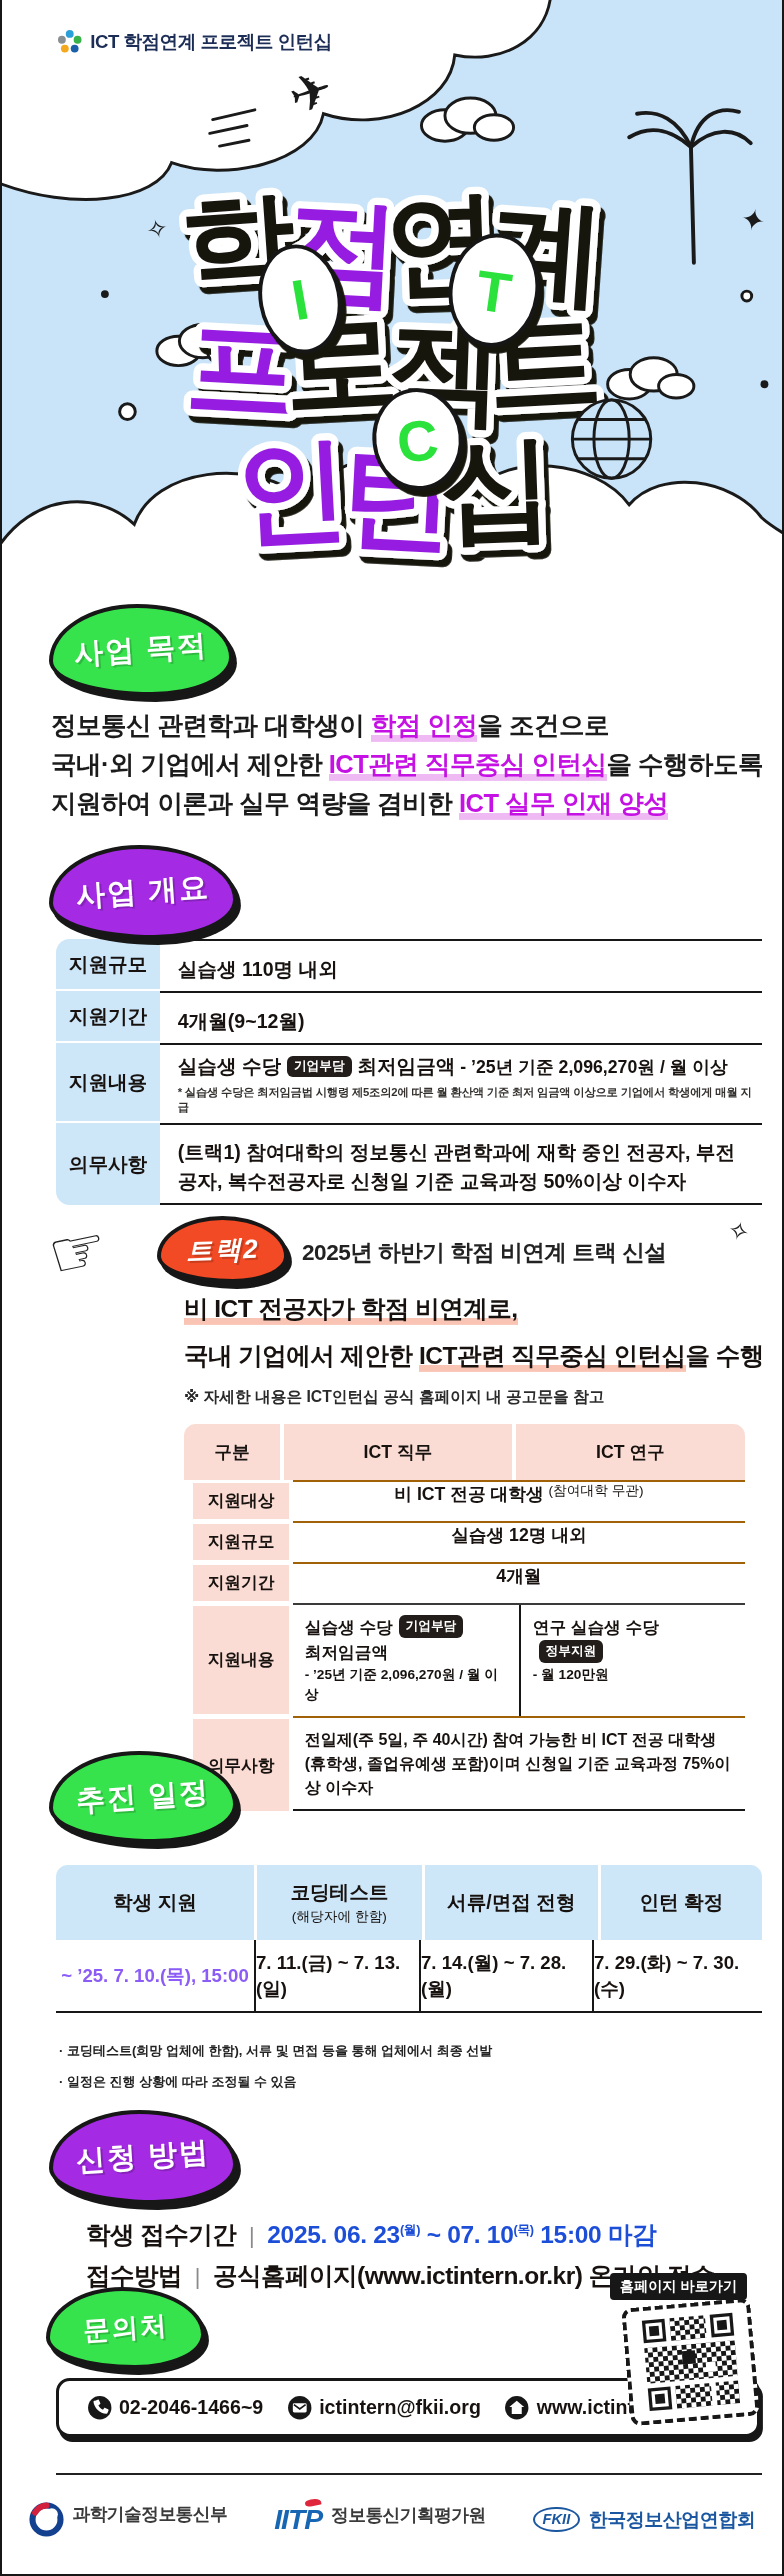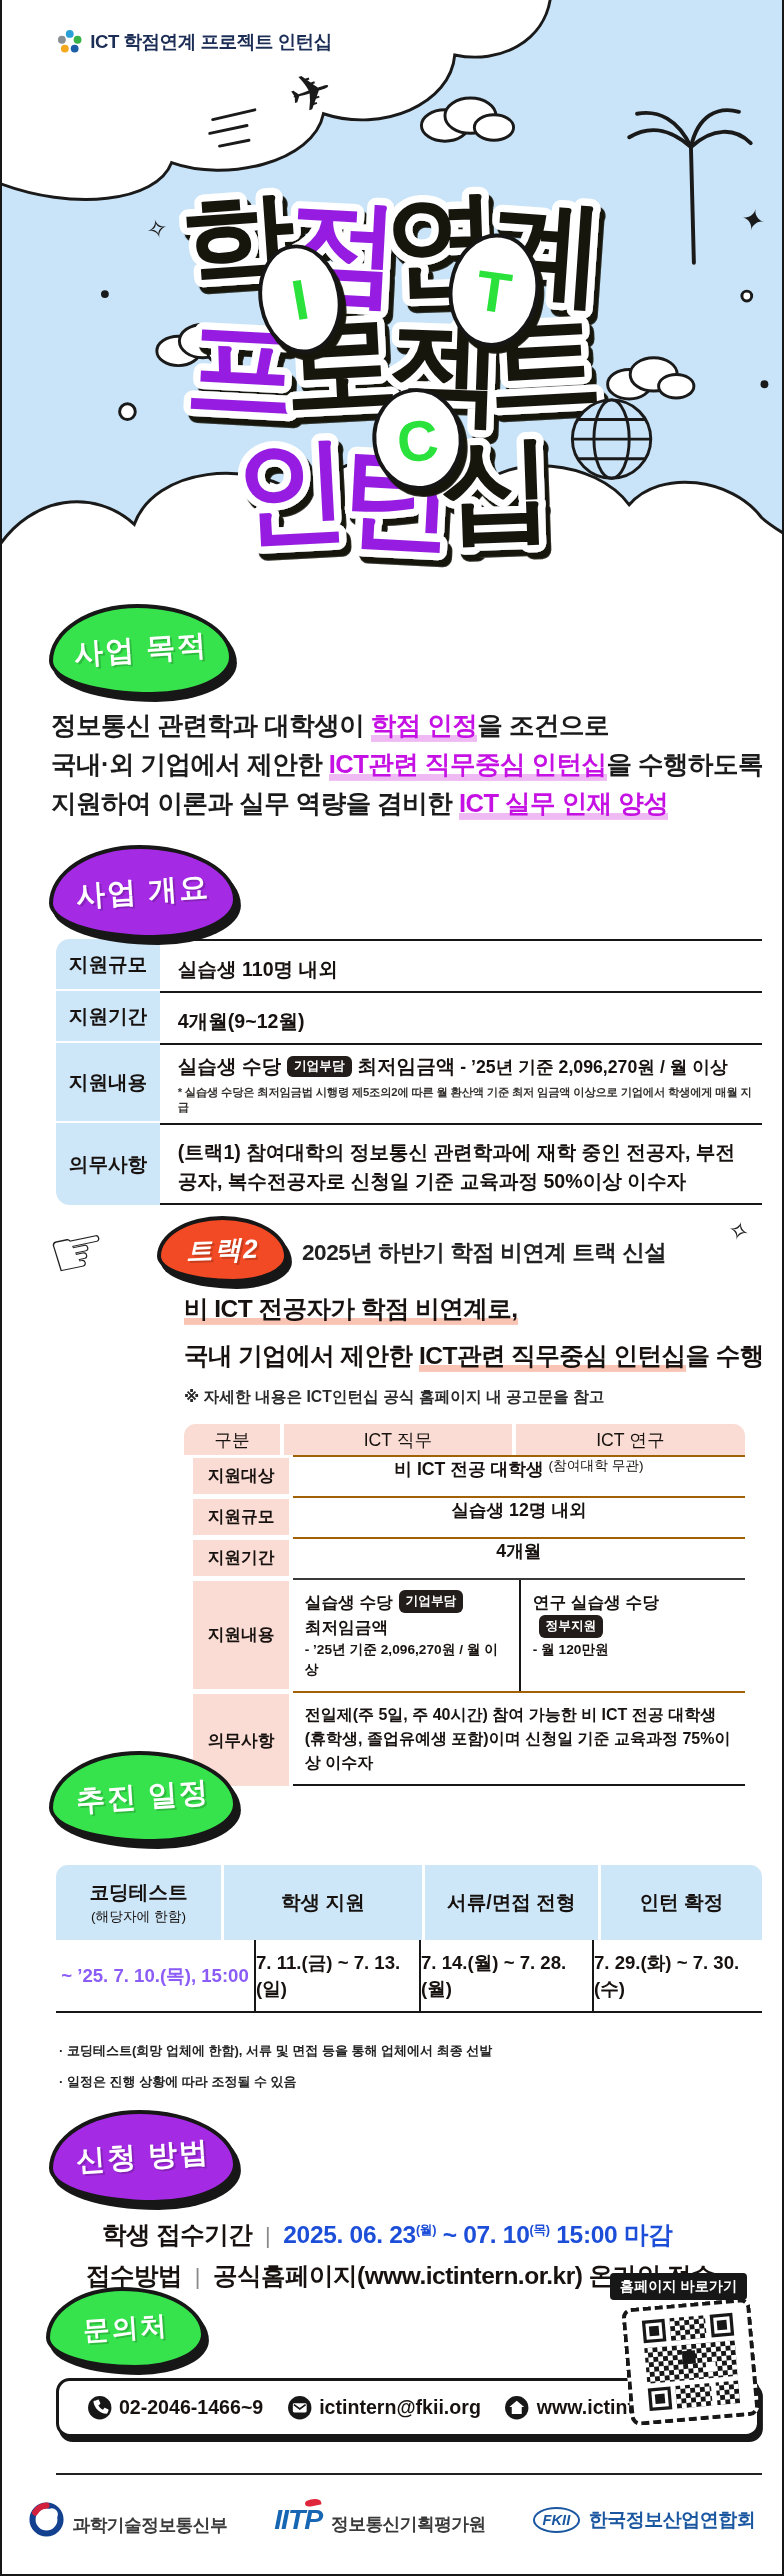--- a/index.html
+++ b/index.html
@@ -56,22 +56,22 @@
   .t2headline { position:absolute; left:300px; top:1237px; font-size:22.6px; font-weight:700; color:#222;
                 letter-spacing:-0.5px; white-space:nowrap; }
   .t2star { position:absolute; left:726px; top:1216px; font-size:25.5px; color:#222; transform:rotate(15deg);
             font-family:"DejaVu Sans",sans-serif; }
   .t2h { position:absolute; left:182px; font-size:24.5px; font-weight:800; color:#17120f; white-space:nowrap; letter-spacing:-0.5px;}
   .acc-p { background:linear-gradient(#f9c4b4,#f9c4b4) no-repeat 0 100%/100% 6.9px; padding-bottom:2.9px; }
   .t2note { position:absolute; left:182px; top:1387px; font-size:15.7px; font-weight:600; color:#2a2a2a; }
 
   .t2 { position:absolute; left:182px; top:1424px; width:561px; }
   .t2hdr { display:flex; }
-  .t2hc { background:#fadcd4; height:31px; display:flex; align-items:center; justify-content:center;
-          font-weight:400; font-size:17.7px; color:#17120f; }
+  .t2hc { background:#fadcd4; height:56px; display:flex; align-items:center; justify-content:center;
+          font-weight:700; font-size:17.7px; color:#17120f; }
   .t2hc1 { width:96px; margin-right:3.9px; border-top-left-radius:11.8px; }
   .t2hc2 { width:228px; margin-right:3.9px; }
   .t2hc3 { flex:1; border-top-right-radius:11.8px; }
   .t2row { display:flex; align-items:stretch; }
   .t2l { width:96px; background:#fadcd4; margin-right:3.9px; display:flex; align-items:center; justify-content:center;
          font-weight:800; font-size:16.7px; color:#17120f; border-bottom:2.9px solid #fff; margin-top:2.9px;margin-left:9px;}
   .t2row:last-child .t2l { border-bottom:none; border-bottom-left-radius:11.8px; }
   .t2v { flex:1; border-top:2px solid #a16207; display:flex; align-items:flex-start; justify-content:center;
          font-weight:800; font-size:17.7px; color:#17120f; min-height:41px; text-align:center; }
   .t2row:last-child .t2v { border-bottom:2.9px solid #171717; }
@@ -115,21 +115,21 @@
         display:flex; align-items:center; justify-content:center; z-index:5; }
   .cbar { position:absolute; left:54px; top:2378px; width:704px; height:59px; background:#fff;
           border:3.4px solid #171717; border-radius:13.7px; box-shadow:2.9px 4.9px 0 #171717;
           display:flex; align-items:center; gap:23.5px; padding:0 147px 0 27.5px; }
   .citem { display:flex; align-items:center; gap:6.9px; font-size:19.6px; font-weight:800; color:#17120f; white-space:nowrap; }
 
   
   .fdiv { position:absolute; left:54px; top:2473px; width:706px; border-top:2.5px solid #222; }
   .footer { position:absolute; left:0; top:2502px; width:100%; display:flex; justify-content:center;
             align-items:center; gap:47px; }
-  .forg { display:flex; align-items:flex-end; gap:8.8px; }
+  .forg { display:flex; align-items:flex-start; gap:8.8px; }
   .forg .nm { font-size:17.7px; font-weight:700; color:#3a3a3a; letter-spacing:-0.5px; }
   .iitp-abbr { position:relative; font-size:28.4px; font-weight:800; font-style:italic; color:#1666b3; letter-spacing:-1px; }
   .iitp-abbr::after { content:""; position:absolute; right:2px; top:-3.9px; width:15.7px; height:6.9px;
                       background:#e0263c; border-radius:60% 90% 10% 60%; transform:rotate(-12deg); }
   .fkii-oval { font-size:14.7px; font-weight:800; font-style:italic; color:#1a57a0;
                border:2.5px solid #1a57a0; border-radius:50%; padding:2.9px 7.8px; }
   .forg .nm-blue { font-size:19px; font-weight:800; color:#1a57a0; letter-spacing:-0.5px; }
 </style>
 </head>
 <body>
@@ -332,42 +332,42 @@
       <div class="t2l">의무사항</div>
       <div class="t2v t2v-left">전일제(주 5일, 주 40시간) 참여 가능한 비 ICT 전공 대학생(휴학생, 졸업유예생 포함)이며 신청일 기준 교육과정 75%이상 이수자</div>
     </div>
   </div>
 
   <div class="blob blob-green" style="left:47px; top:1751px; width:188px; height:92px;">
     <span class="blob-text">추진 일정</span>
   </div>
   <div class="sch">
     <div class="schhdr">
+      <div class="schh sc1">학생 지원</div>
       <div class="schh sc2">
           <span>코딩테스트</span>
           <span class="sub">(해당자에 한함)</span>
         </div>
-      <div class="schh sc1">학생 지원</div>
       <div class="schh sc3">서류/면접 전형</div>
       <div class="schh sc4">인턴 확정</div>
     </div>
     <div class="schbody">
       <div class="schc sc1 mag">~ ’25. 7. 10.(목), 15:00</div>
       <div class="schc sc2">7. 11.(금) ~ 7. 13.(일)</div>
       <div class="schc sc3">7. 14.(월) ~ 7. 28.(월)</div>
       <div class="schc sc4">7. 29.(화) ~ 7. 30.(수)</div>
     </div>
   </div>
   <div class="schnote" style="top:2042px;">· 코딩테스트(희망 업체에 한함), 서류 및 면접 등을 통해 업체에서 최종 선발</div>
   <div class="schnote" style="top:2073px;">· 일정은 진행 상황에 따라 조정될 수 있음</div>
 
   <div class="blob blob-purple" style="left:47px; top:2110px; width:188px; height:94px;">
     <span class="blob-text">신청 방법</span>
   </div>
-  <div class="apline" style="top:2218px;margin-left:16px;">
+  <div class="apline" style="top:2218px;">
     <span class="ap-label">학생 접수기간</span>
     <span class="ap-sep">|</span>
     <span class="ap-val-m"><span>2025. 06. 23</span><sup>(월)</sup><span> ~ 07. 10</span><sup>(목)</sup><span> 15:00 마감</span></span>
   </div>
   <div class="apline" style="top:2259px;">
     <span class="ap-label">접수방법</span>
     <span class="ap-sep">|</span>
     <span class="ap-val-k">공식홈페이지(www.ictintern.or.kr) 온라인 접수</span>
   </div>
 

